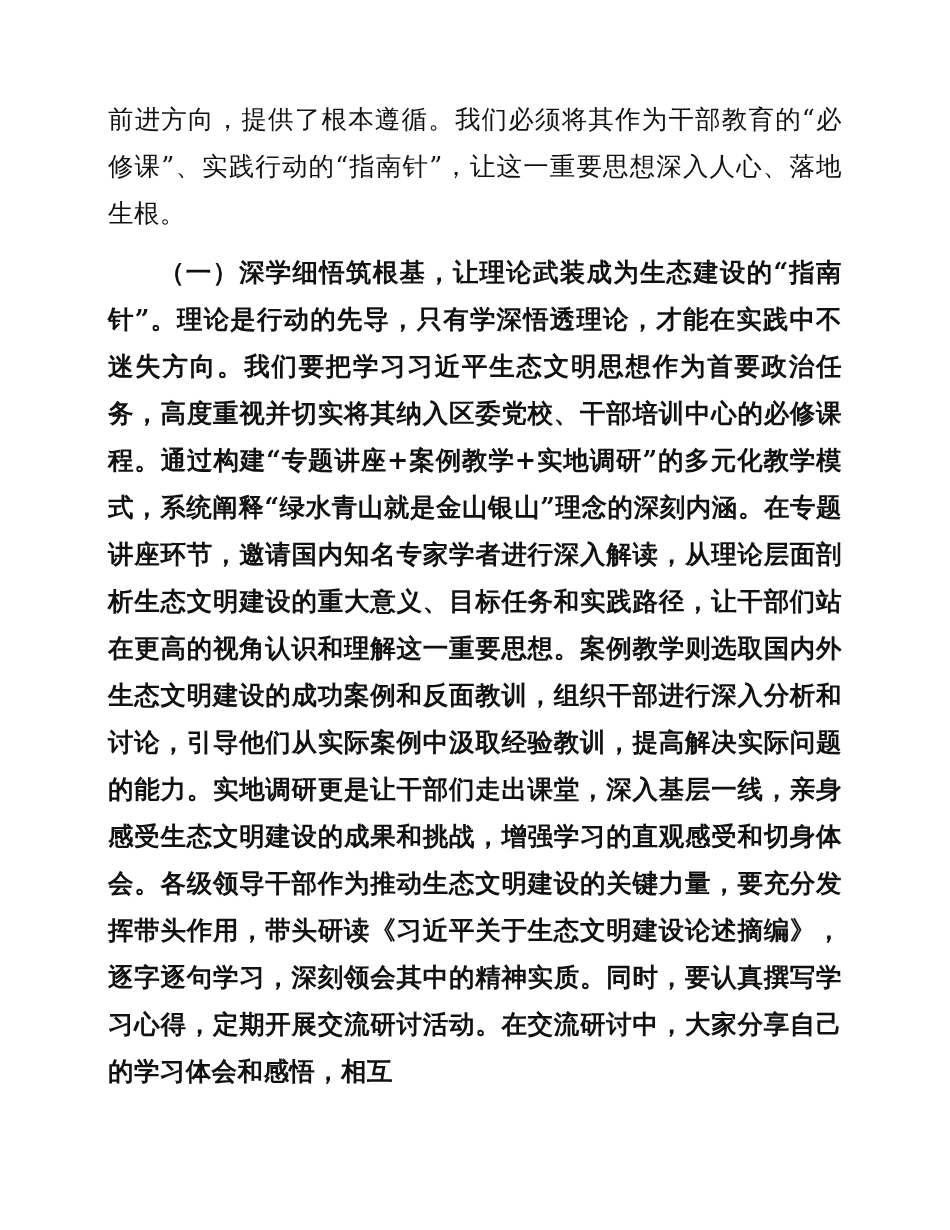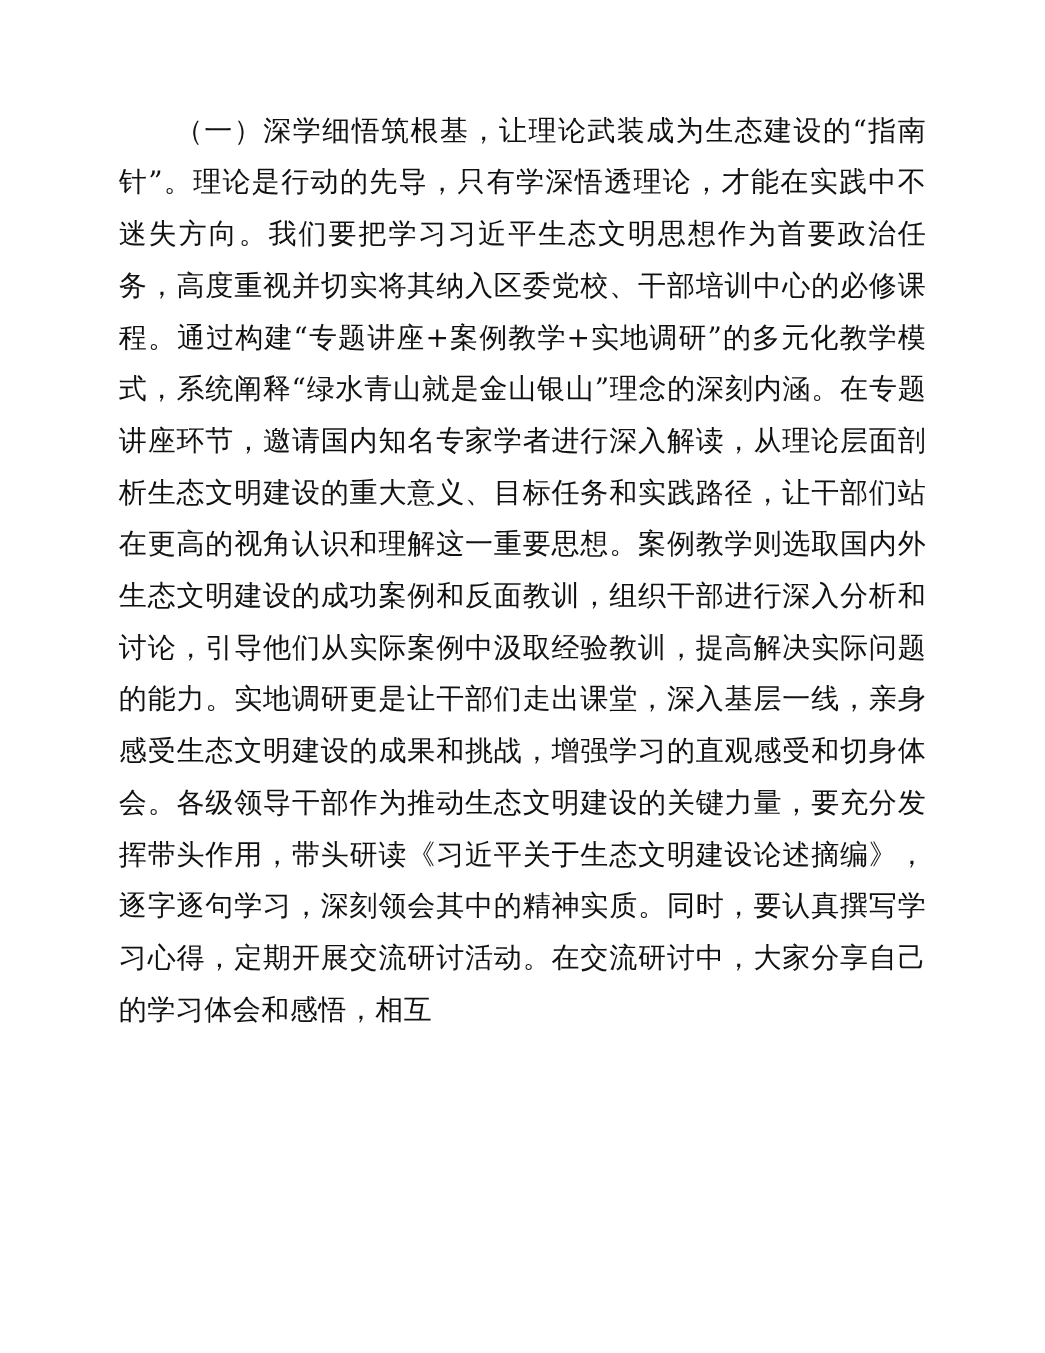--- a/index.html
+++ b/index.html
@@ -26,26 +26,28 @@
     line-height: 47px;
     text-align: justify;
     text-justify: inter-ideograph;
     letter-spacing: 0.4px;
     color: #111111;
   }
   .para {
     margin: 0 0 0 0;
   }
   .para + .para {
-    margin-top: 2px;
+    margin-top: 12px;
+    font-weight: bold;
   }
   .indent {
     text-indent: 2em;
   }
 </style>
 </head>
 <body>
 
 <div class="page">
   <div class="doc-body">
+    <p class="para">前进方向，提供了根本遵循。我们必须将其作为干部教育的“必修课”、实践行动的“指南针”，让这一重要思想深入人心、落地生根。</p>
     <p class="para indent">（一）深学细悟筑根基，让理论武装成为生态建设的“指南针”。理论是行动的先导，只有学深悟透理论，才能在实践中不迷失方向。我们要把学习习近平生态文明思想作为首要政治任务，高度重视并切实将其纳入区委党校、干部培训中心的必修课程。通过构建“专题讲座+案例教学+实地调研”的多元化教学模式，系统阐释“绿水青山就是金山银山”理念的深刻内涵。在专题讲座环节，邀请国内知名专家学者进行深入解读，从理论层面剖析生态文明建设的重大意义、目标任务和实践路径，让干部们站在更高的视角认识和理解这一重要思想。案例教学则选取国内外生态文明建设的成功案例和反面教训，组织干部进行深入分析和讨论，引导他们从实际案例中汲取经验教训，提高解决实际问题的能力。实地调研更是让干部们走出课堂，深入基层一线，亲身感受生态文明建设的成果和挑战，增强学习的直观感受和切身体会。各级领导干部作为推动生态文明建设的关键力量，要充分发挥带头作用，带头研读《习近平关于生态文明建设论述摘编》，逐字逐句学习，深刻领会其中的精神实质。同时，要认真撰写学习心得，定期开展交流研讨活动。在交流研讨中，大家分享自己的学习体会和感悟，相互</p>
   </div>
 </div>
 
 </body></html>

